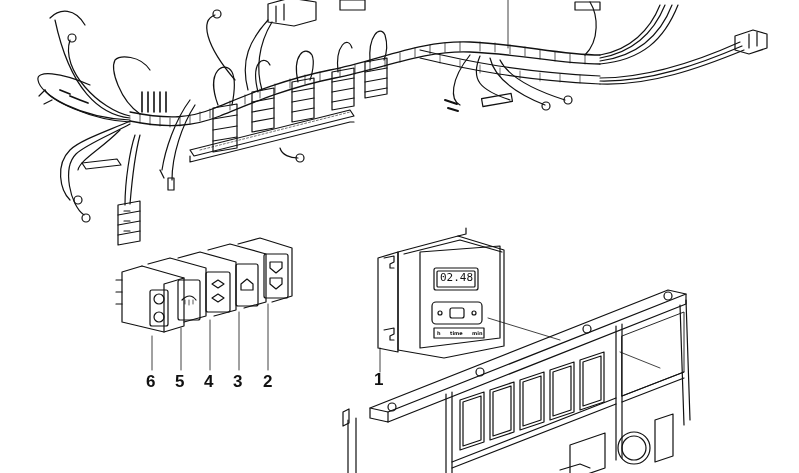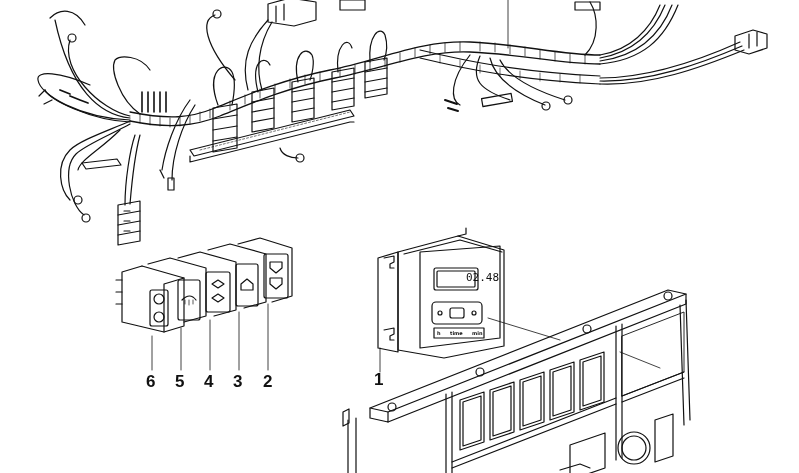--- a/index.html
+++ b/index.html
@@ -225,21 +225,21 @@
     <path d="M622,336 L684,312 L684,372 L622,396 Z" stroke-width="0.9"></path>
 
     <circle cx="634" cy="448" r="16"></circle>
     <circle cx="634" cy="448" r="12"></circle>
     <path d="M655,420 l18,-6 l0,42 l-18,6 z"></path>
     <path d="M570,445 l35,-12 l0,35 l-35,12 z"></path>
     <path d="M560,470 l20,-6 l10,4"></path>
   </g>
 </svg>
 
-<div class="clock-digits" style="left:440px; top:271px;margin-left:26px;">02.48</div>
+<div class="clock-digits" style="left:440px; top:271px;">02.48</div>
 <div class="clock-label" style="left:437px; top:330px;">h</div>
 <div class="clock-label" style="left:450px; top:330px;">time</div>
 <div class="clock-label" style="left:472px; top:330px;">min</div>
 
 <div class="callout" style="left:146px; top:373px;">6</div>
 <div class="callout" style="left:175px; top:373px;">5</div>
 <div class="callout" style="left:204px; top:373px;">4</div>
 <div class="callout" style="left:233px; top:373px;">3</div>
 <div class="callout" style="left:263px; top:373px;">2</div>
 <div class="callout" style="left:374px; top:371px;">1</div>

